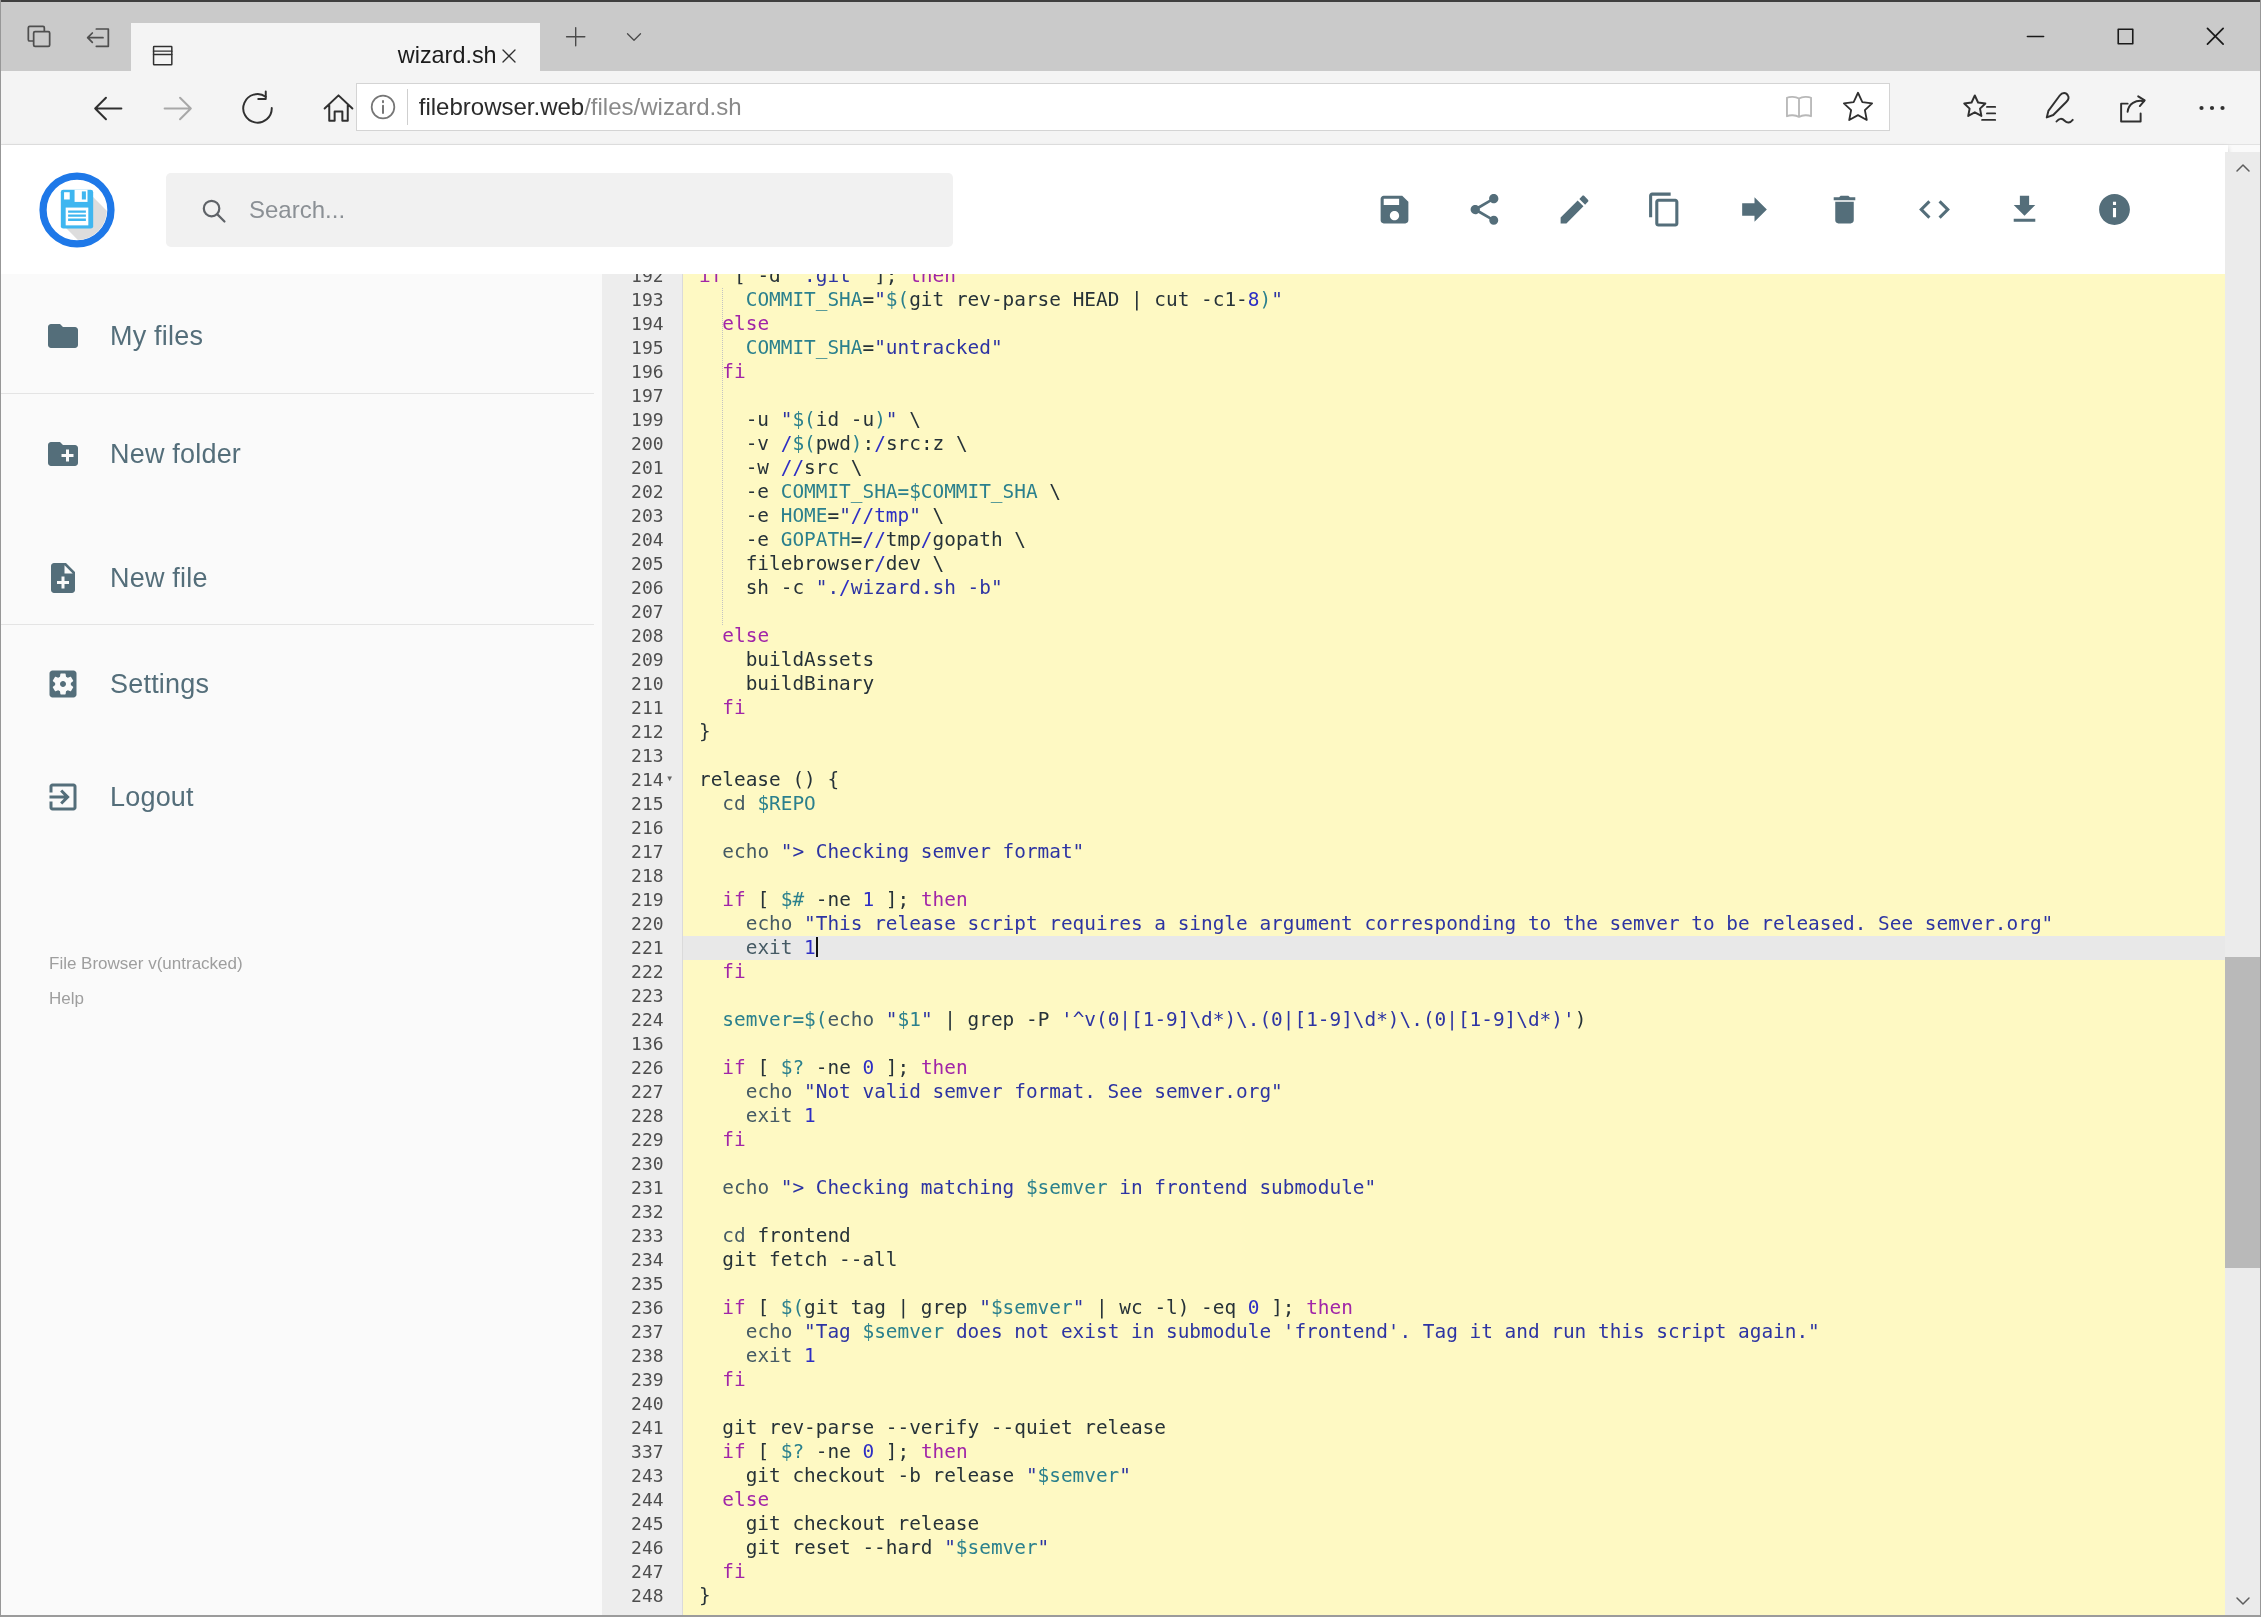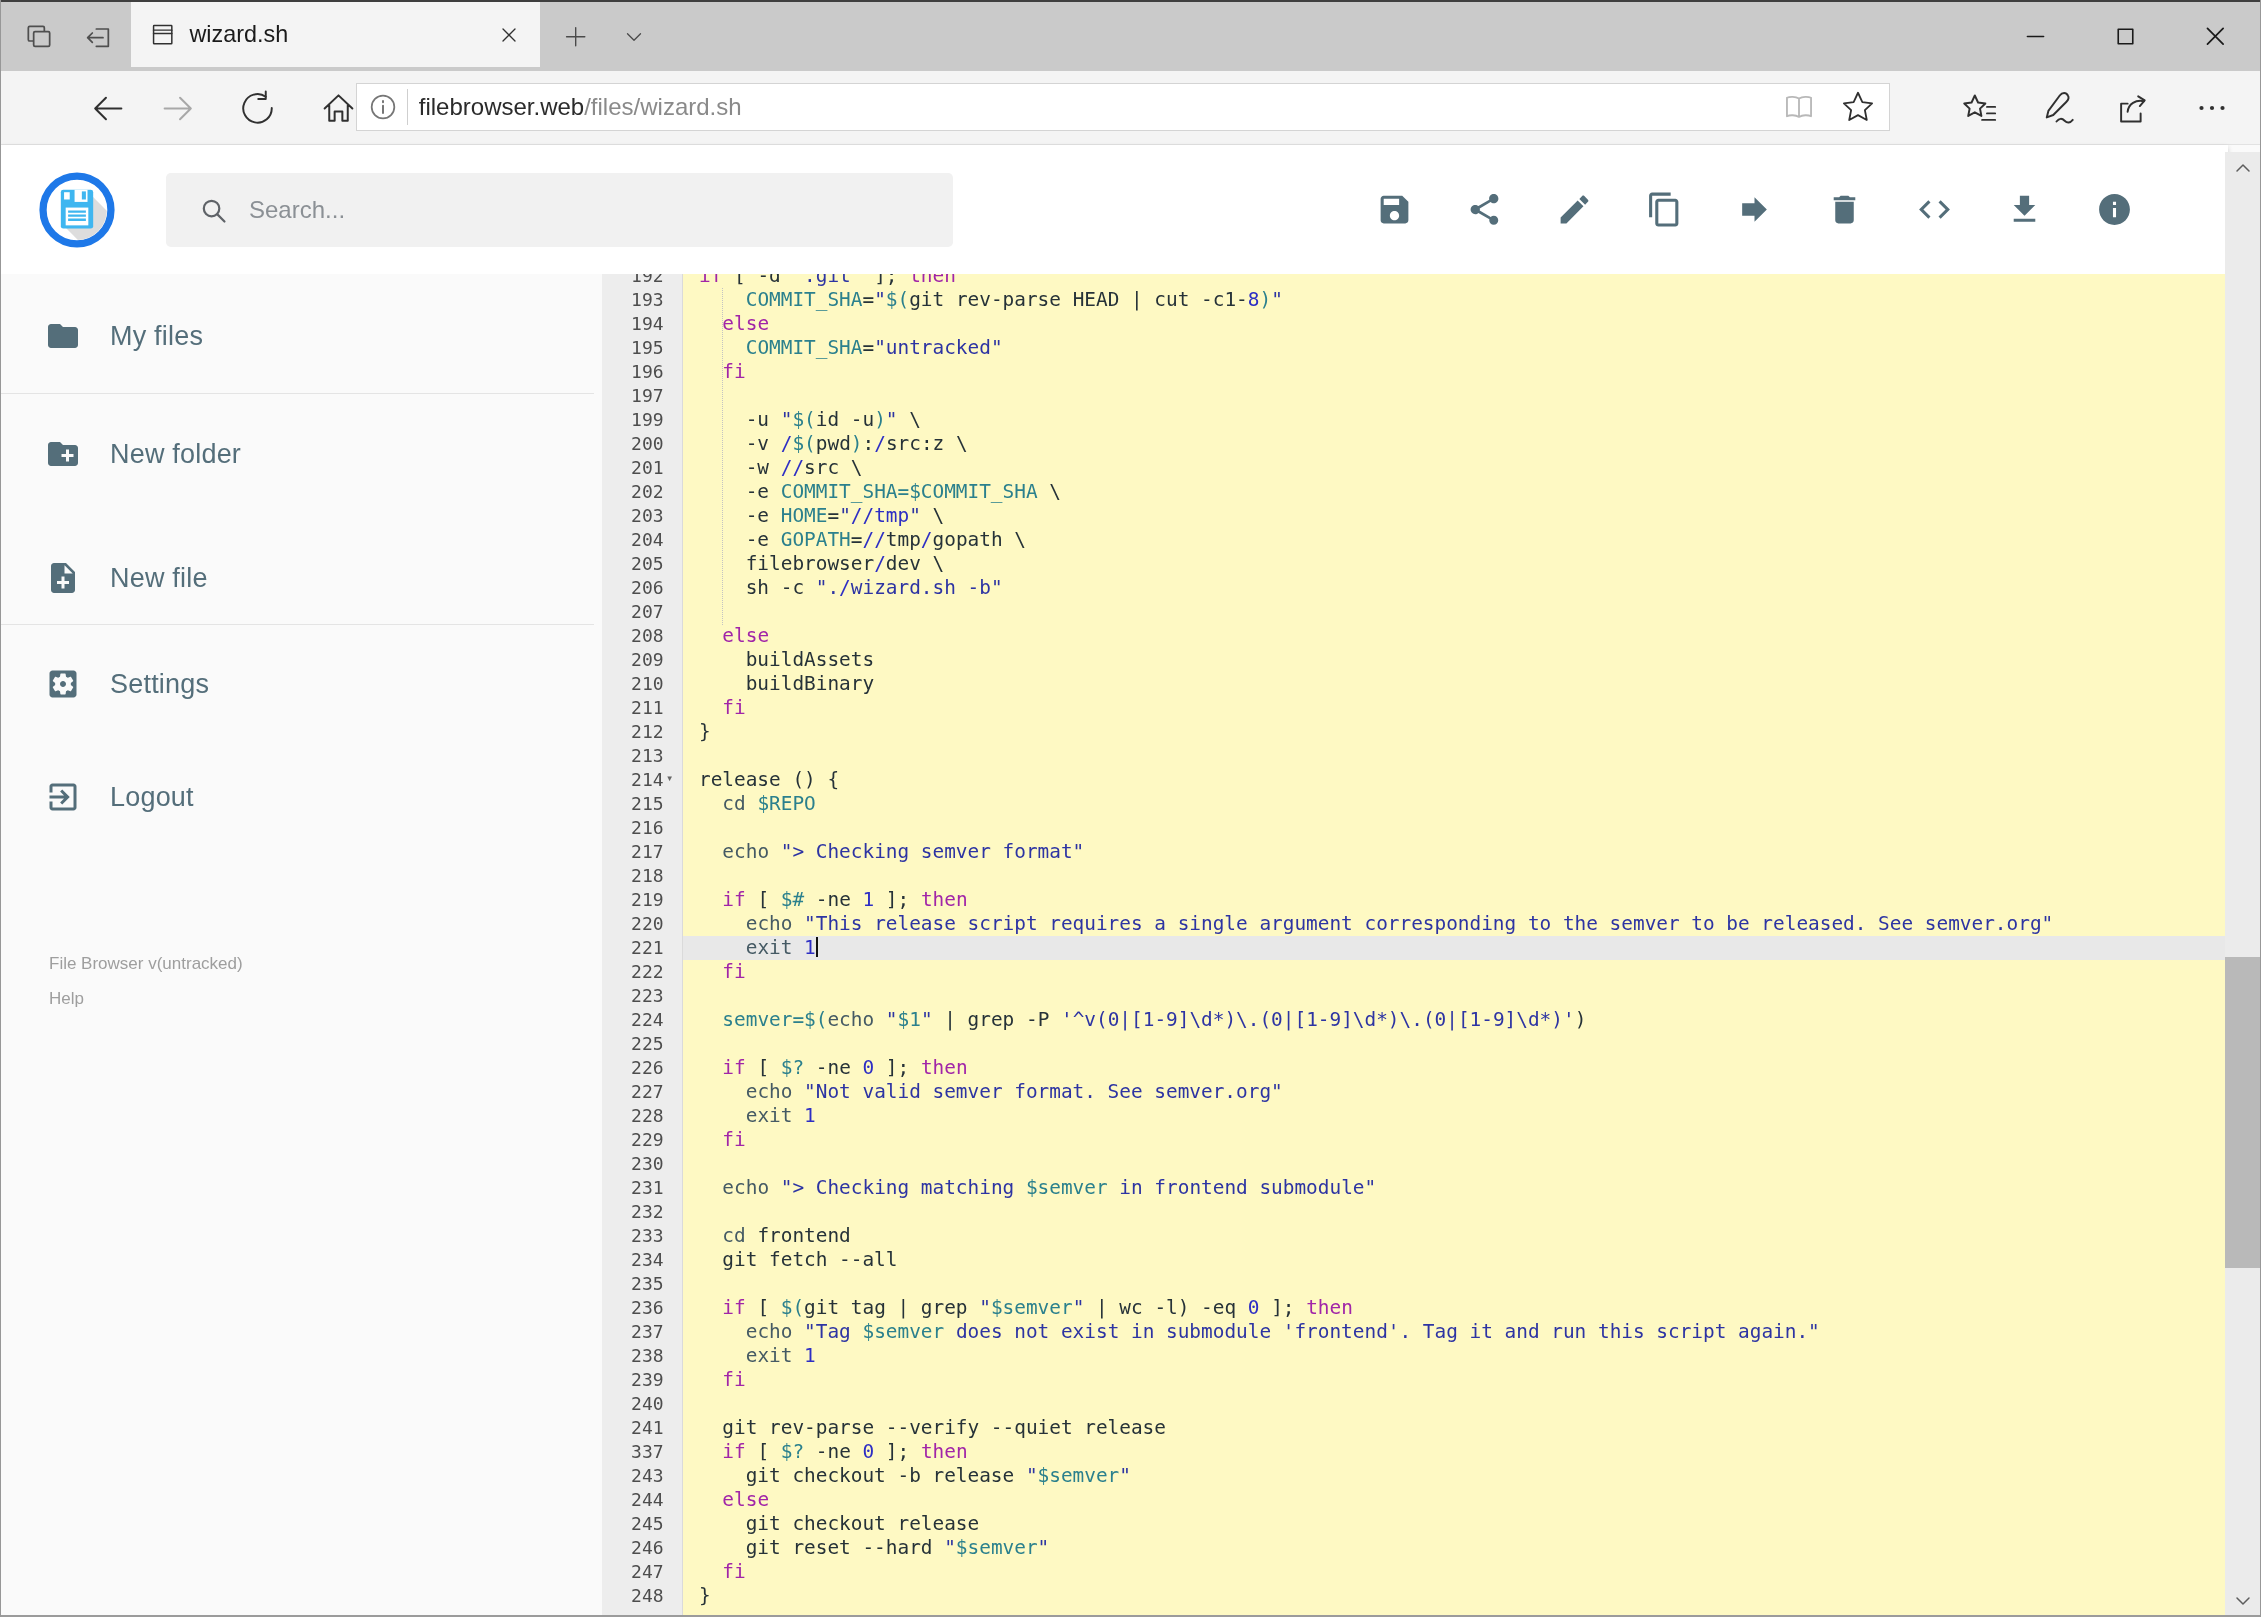--- a/index.html
+++ b/index.html
@@ -1,21 +1,21 @@
 <!DOCTYPE html>
 <html style="font-size:13px"><head>
 <meta charset="utf-8">
 <style>
   html,body{margin:0;padding:0;background:#e9e9e9;}
   .window{position:relative;width:2261px;height:1617px;background:#fafafa;overflow:hidden;
     font-family:"Liberation Sans",sans-serif;border-left:0.8px solid #979797;border-right:0.8px solid #979797;box-sizing:border-box;}
   
   .titlebar{position:absolute;left:0;top:0;width:100%;height:71px;background:#cacaca;border-top:2.4px solid #3f3f3f;box-sizing:border-box;}
   .tb-btn{position:absolute;top:0;height:69px;display:flex;align-items:center;justify-content:center;}
-  .tab{position:absolute;left:130px;top:0;width:409px;height:65px;background:#f4f4f4;display:flex;align-items:center;}
+  .tab{position:absolute;left:130px;top:21px;width:409px;height:65px;background:#f4f4f4;display:flex;align-items:center;text-align:right;}
   .tab-title{font-size:23.4px;color:#1b1b1b;margin-left:13px;flex:1;}
   .wincontrols{position:absolute;right:0;top:0;height:69px;display:flex;}
   .winbtn{width:90px;height:69px;display:flex;align-items:center;justify-content:center;}
   
   .addressbar{position:absolute;left:0;top:71px;width:100%;height:74px;background:#f4f4f4;border-bottom:0.8px solid #e2e2e2;box-sizing:border-box;}
   .nav-btn{position:absolute;top:9.7px;width:55px;height:55px;display:flex;align-items:center;justify-content:center;}
   .urlfield{position:absolute;left:355px;top:12px;width:1534px;height:48px;background:#ffffff;border:0.8px solid #d4d4d4;box-sizing:border-box;display:flex;align-items:center;}
   .url-sep{width:0.8px;height:36px;background:#cfcfcf;margin:0 11.3px 0 8px;}
   .url-host{font-size:24px;color:#2b2b2b;}
   .url-path{font-size:24px;color:#8a8a8a;}
@@ -426,21 +426,21 @@
         </div>
         <div class="row">
           <div class="ln">223</div>
           <pre class="code"></pre>
         </div>
         <div class="row">
           <div class="ln">224</div>
           <pre class="code"><span class="tk-d">  </span><span class="tk-t">semver=$(</span><span class="tk-b">echo</span><span class="tk-d"> </span><span class="tk-s">"</span><span class="tk-t">$1</span><span class="tk-s">"</span><span class="tk-d"> | grep -P </span><span class="tk-s">'^v(0|[1-9]\d*)\.(0|[1-9]\d*)\.(0|[1-9]\d*)'</span><span class="tk-d">)</span></pre>
         </div>
         <div class="row">
-          <div class="ln">225</div>
+          <div class="ln">136</div>
           <pre class="code"></pre>
         </div>
         <div class="row">
           <div class="ln">226</div>
           <pre class="code"><span class="tk-d">  </span><span class="tk-k">if</span><span class="tk-d"> [ </span><span class="tk-t">$?</span><span class="tk-d"> -ne </span><span class="tk-n">0</span><span class="tk-d"> ]; </span><span class="tk-k">then</span></pre>
         </div>
         <div class="row">
           <div class="ln">227</div>
           <pre class="code"><span class="tk-d">    </span><span class="tk-b">echo</span><span class="tk-d"> </span><span class="tk-s">"Not valid semver format. See semver.org"</span></pre>
         </div>

